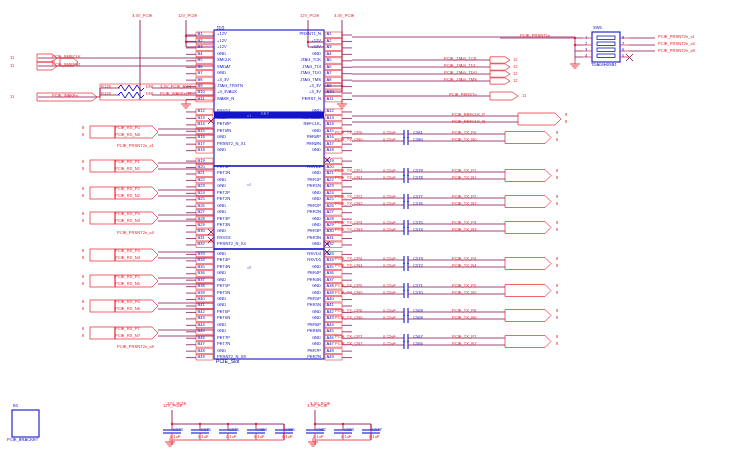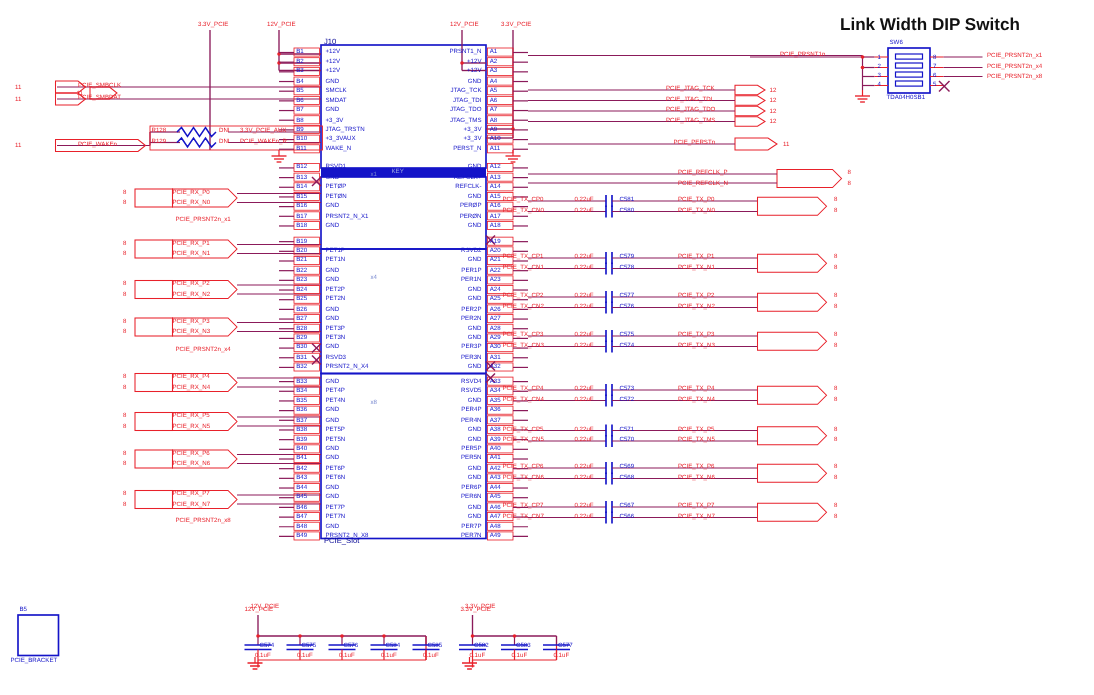--- a/index.html
+++ b/index.html
@@ -511,21 +511,20 @@
       <line x1="330" y1="157" x2="324" y2="163" stroke="#8b1a5a" stroke-width="0.9"></line>
       <line x1="324" y1="241" x2="330" y2="247" stroke="#8b1a5a" stroke-width="0.9"></line>
       <line x1="330" y1="241" x2="324" y2="247" stroke="#8b1a5a" stroke-width="0.9"></line>
       <line x1="324" y1="249" x2="330" y2="255" stroke="#8b1a5a" stroke-width="0.9"></line>
       <line x1="330" y1="249" x2="324" y2="255" stroke="#8b1a5a" stroke-width="0.9"></line>
     </g>
 </svg>
 
 <div class="cv">
 
-  <div class="lbl ttl f11" style="left:560px;top:12px;">Link Width DIP Switch</div>
 
   <div class="lbl dblu f5" style="left:216px;top:26px;">J10</div>
   <div class="lbl dblu f5" style="left:216px;top:359px;">PCIE_Slot</div>
   <div class="lbl f4" style="left:261px;top:112.4px;color:#9aa6e0;">KEY</div>
 
   <div class="lbl blu f4" style="left:593px;top:26px;">SW6</div>
   <div class="lbl blu f4" style="left:591px;top:63px;">TDA04H0SB1</div>
 
   <div class="lbl blu f4" style="left:13px;top:404px;">B5</div>
   <div class="lbl blu f4" style="left:7px;top:438px;">PCIE_BRACKET</div>

